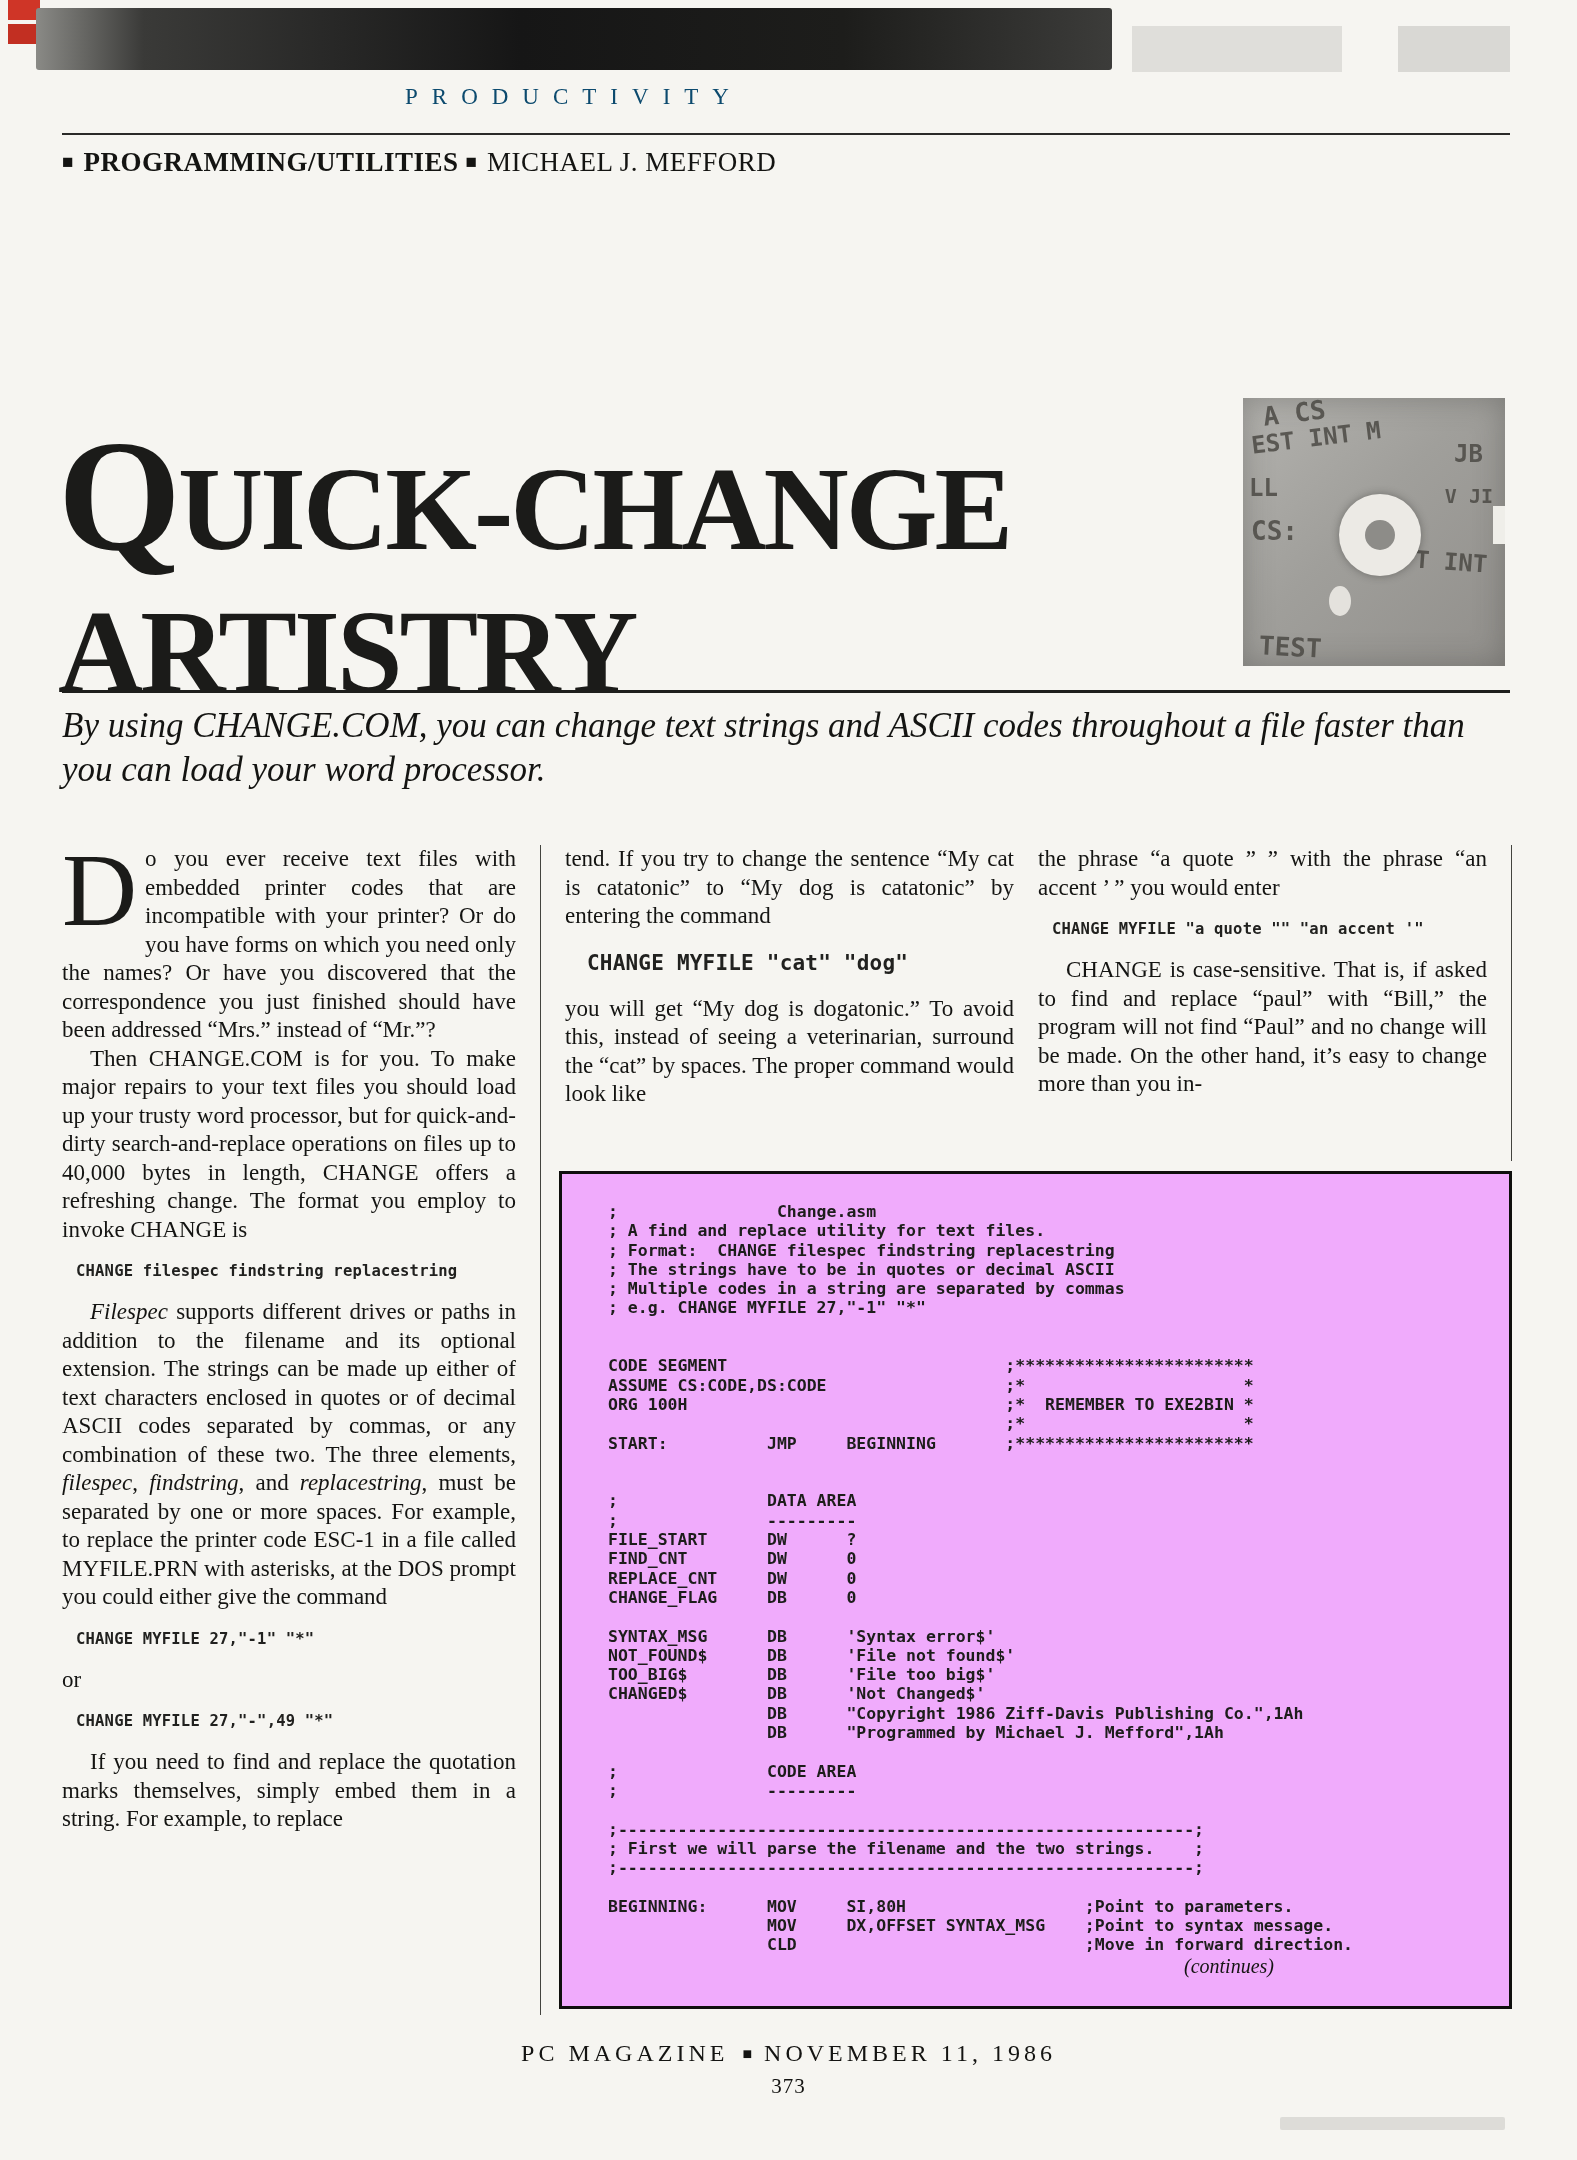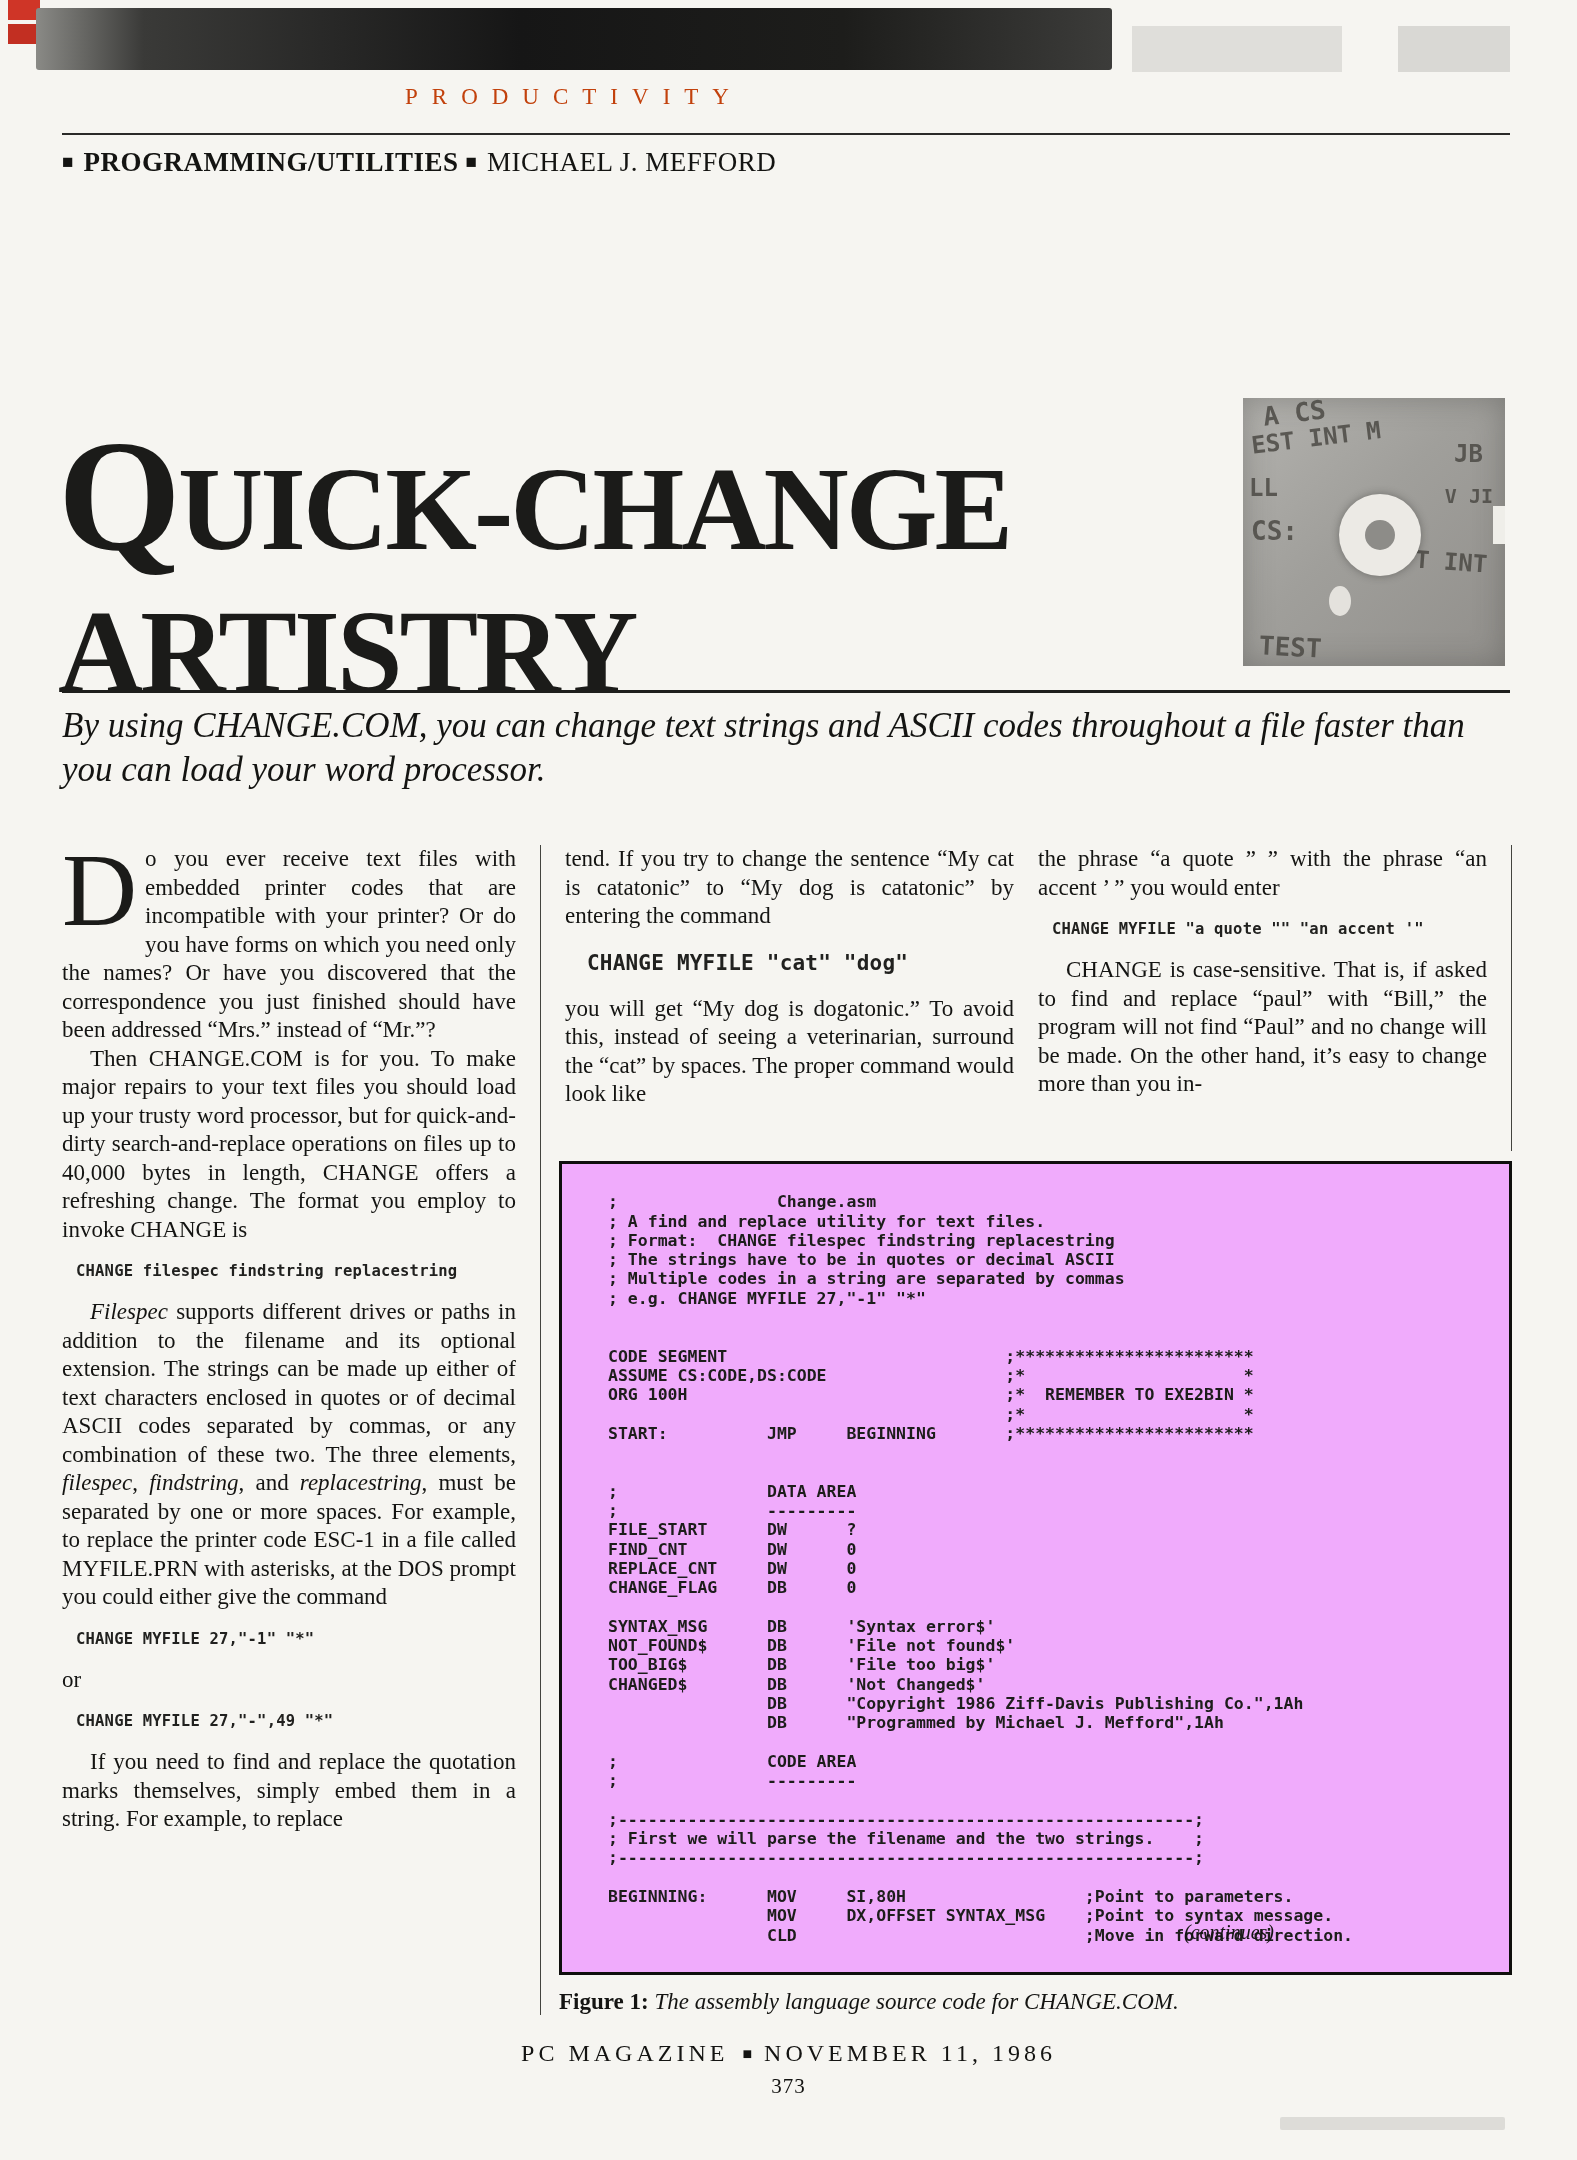--- a/index.html
+++ b/index.html
@@ -16,21 +16,21 @@
   .scan-bar-light { position:absolute; top:26px; height:46px; background:#d9d8d4; opacity:.8; }
   .b1 { left:1132px; width:210px; }
   .b2 { left:1398px; width:112px; background:#d2d1cd; }
   .scan-red { position:absolute; left:8px; width:32px; height:20px; background:#cf3527; }
   .r1 { top:0; } .r2 { top:24px; background:#c22f22; }
   .scan-smudge { position:absolute; right:72px; bottom:30px; width:225px; height:13px;
     background:rgba(110,110,108,.18); border-radius:2px; }
 
   
   .category { position:absolute; left:36px; top:84px; width:1076px; text-align:center;
-    font-size:23px; letter-spacing:14px; color:#c2410c; }
+    font-size:23px; letter-spacing:14px; color:#0c4a6e; }
   .header-rule { position:absolute; left:62px; top:133px; width:1448px; height:2px; background:#2a2a28; }
   .byline { position:absolute; left:62px; top:147px; font-size:27px; white-space:nowrap; }
   .sq { font-size:19px; position:relative; top:-3px; margin-right:10px; }
   .byline-section { font-weight:700; margin-right:7px; letter-spacing:.5px; }
   .byline-author { font-weight:400; letter-spacing:.5px; }
 
   
   .title { position:absolute; left:58px; top:436px; margin:0; font-weight:700; color:#1b1b19; }
   .t-line1 { display:block; line-height:120px; letter-spacing:-3px; white-space:nowrap; }
   .t-init { font-size:158px; }
@@ -205,23 +205,20 @@
 ;----------------------------------------------------------;
 ; First we will parse the filename and the two strings.    ;
 ;----------------------------------------------------------;
 
 BEGINNING:      MOV     SI,80H                  ;Point to parameters.
                 MOV     DX,OFFSET SYNTAX_MSG    ;Point to syntax message.
                 CLD                             ;Move in forward direction.</pre>
         <div class="continues">(continues)</div>
       </div>
 
-      <div class="fig-caption">
-        <span class="fig-label">Figure 1:</span><span class="fig-text"> The assembly language source code for CHANGE.COM.</span>
-      </div>
     </div>
 
   </div>
 
   <div class="footer">
     <div class="footer-line">
       <span>PC MAGAZINE</span><span class="sq">■</span><span>NOVEMBER 11, 1986</span>
     </div>
     <div class="page-num">373</div>
   </div>

